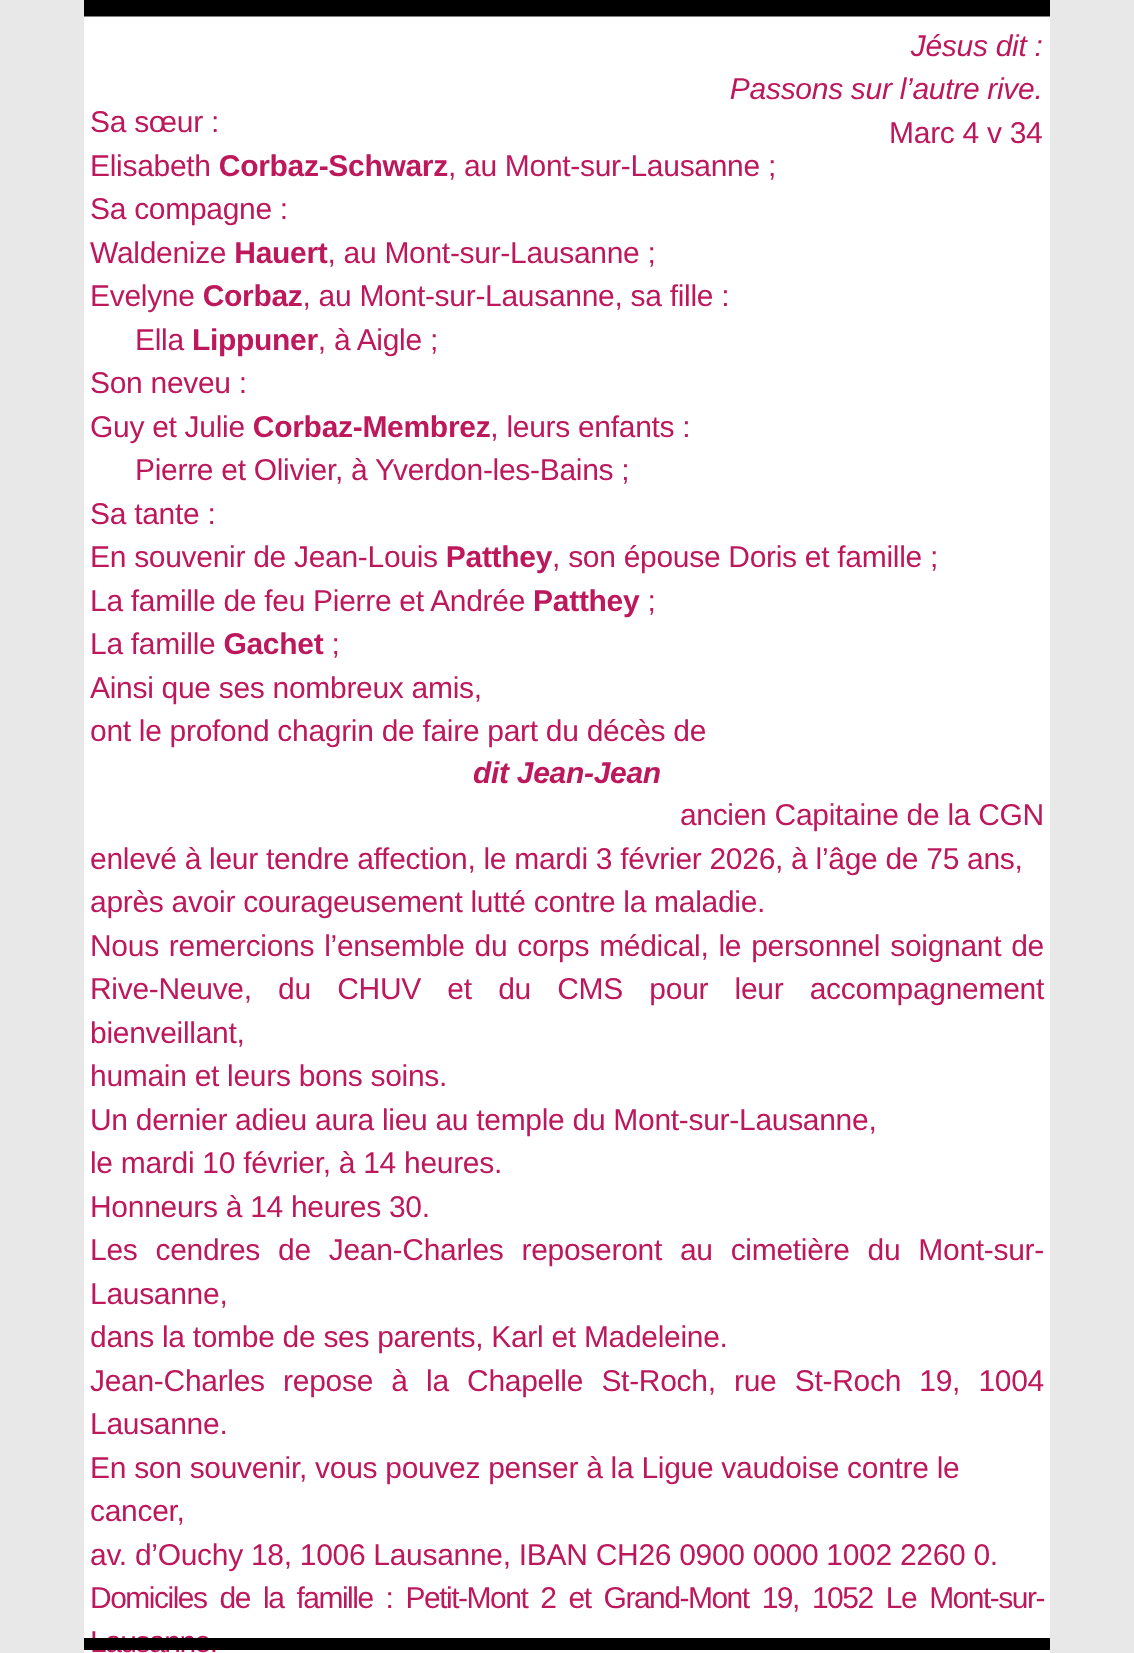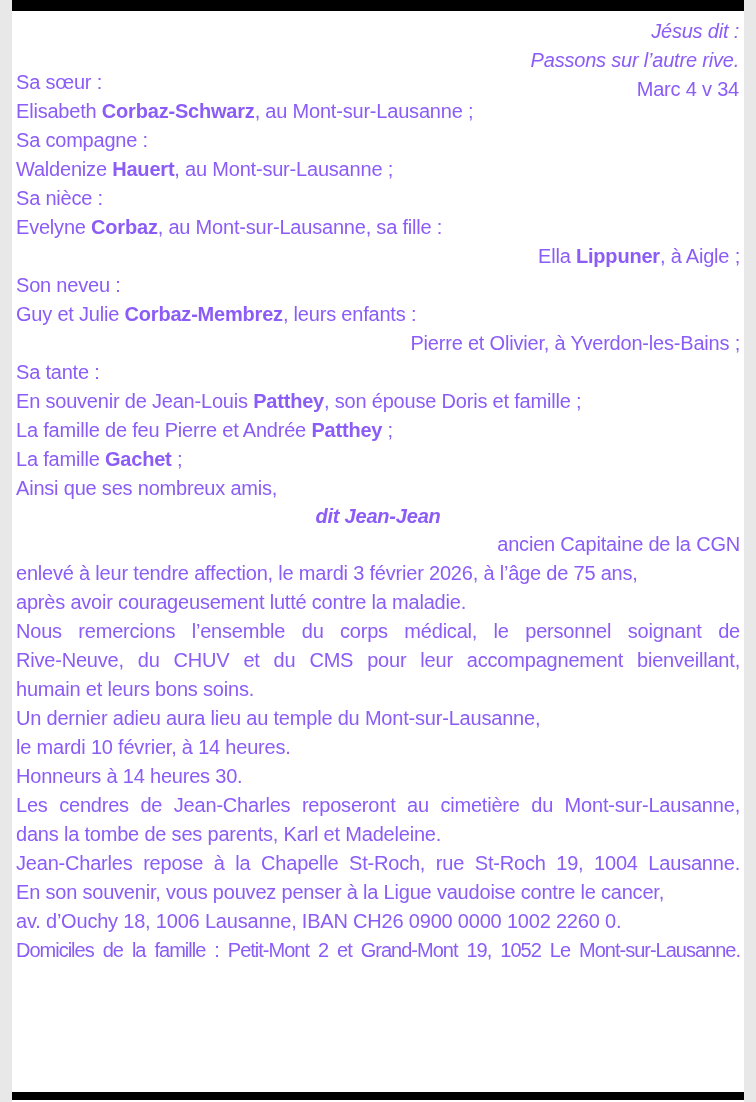--- a/index.html
+++ b/index.html
@@ -1,38 +1,38 @@
 <!DOCTYPE html>
 <html><head>
 <meta charset="utf-8">
 <style>
   html,body{margin:0;padding:0;background:#e8e8e8;}
   .page{
     position:relative;
-    width:732px;height:1102px;
+    width:644px;height:1102px;
     margin:0 auto;
     background:#ffffff;
-    color:#8b5cf6;
+    color:#be185d;
     font-family:"Liberation Sans", sans-serif;
     overflow:hidden;
   }
   .bar{position:absolute;left:0;width:756px;background:#000000;}
   .bar-top{top:0;height:11px;}
   .bar-bottom{bottom:2px;height:8px;}
   .epigraph{
     position:absolute;top:17px;right:5px;left:260px;
     text-align:right;
     font-size:20px;line-height:28px;letter-spacing:-0.2px;
   }
   .content{
     position:absolute;top:68px;left:4px;right:4px;
     font-size:20px;line-height:29px;letter-spacing:-0.2px;
   }
   .line{min-height:29px;}
-  .indent{padding-left:30px;text-align:right;}
+  .indent{padding-left:30px;}
   .b{font-weight:bold;}
   .i{font-style:italic;}
   .jl{text-align:justify;text-align-last:justify;}
   .tight{letter-spacing:-1px;}
   .deceased-name{
     text-align:center;font-weight:bold;
     font-size:40px;line-height:52px;letter-spacing:-0.5px;
     margin-top:2px;
   }
   .deceased-nickname{text-align:center;font-style:italic;font-size:20px;line-height:27px;font-weight:bold;}
@@ -51,31 +51,31 @@
       <div class="line"><span>Marc 4 v 34</span></div>
     </div>
 
   <div class="content">
 
     <div>
         <div class="line"><span>Sa sœur :</span></div>
         <div class="line"><span>Elisabeth </span><span class="b">Corbaz-Schwarz</span><span>, au Mont-sur-Lausanne ;</span></div>
         <div class="line"><span>Sa compagne :</span></div>
         <div class="line"><span>Waldenize </span><span class="b">Hauert</span><span>, au Mont-sur-Lausanne ;</span></div>
-        <div class="line"><span>Sa nièce :</span></div>
         <div class="line"><span>Evelyne </span><span class="b">Corbaz</span><span>, au Mont-sur-Lausanne, sa fille :</span></div>
         <div class="line indent"><span>Ella </span><span class="b">Lippuner</span><span>, à Aigle ;</span></div>
         <div class="line"><span>Son neveu :</span></div>
         <div class="line"><span>Guy et Julie </span><span class="b">Corbaz-Membrez</span><span>, leurs enfants :</span></div>
         <div class="line indent"><span>Pierre et Olivier, à Yverdon-les-Bains ;</span></div>
         <div class="line"><span>Sa tante :</span></div>
         <div class="line"><span>En souvenir de Jean-Louis </span><span class="b">Patthey</span><span>, son épouse Doris et famille ;</span></div>
         <div class="line"><span>La famille de feu Pierre et Andrée </span><span class="b">Patthey</span><span> ;</span></div>
         <div class="line"><span>La famille </span><span class="b">Gachet</span><span> ;</span></div>
         <div class="line"><span>Ainsi que ses nombreux amis,</span></div>
+        <div class="line"><span>ont le profond chagrin de faire part du décès de</span></div>
       </div>
 
 
     <div class="deceased-nickname">dit Jean-Jean</div>
 
     <div class="deceased-role">ancien Capitaine de la CGN</div>
 
     <div>
         <div class="line"><span>enlevé à leur tendre affection, le mardi 3 février 2026, à l’âge de 75 ans,</span></div>
         <div class="line"><span>après avoir courageusement lutté contre la maladie.</span></div>

